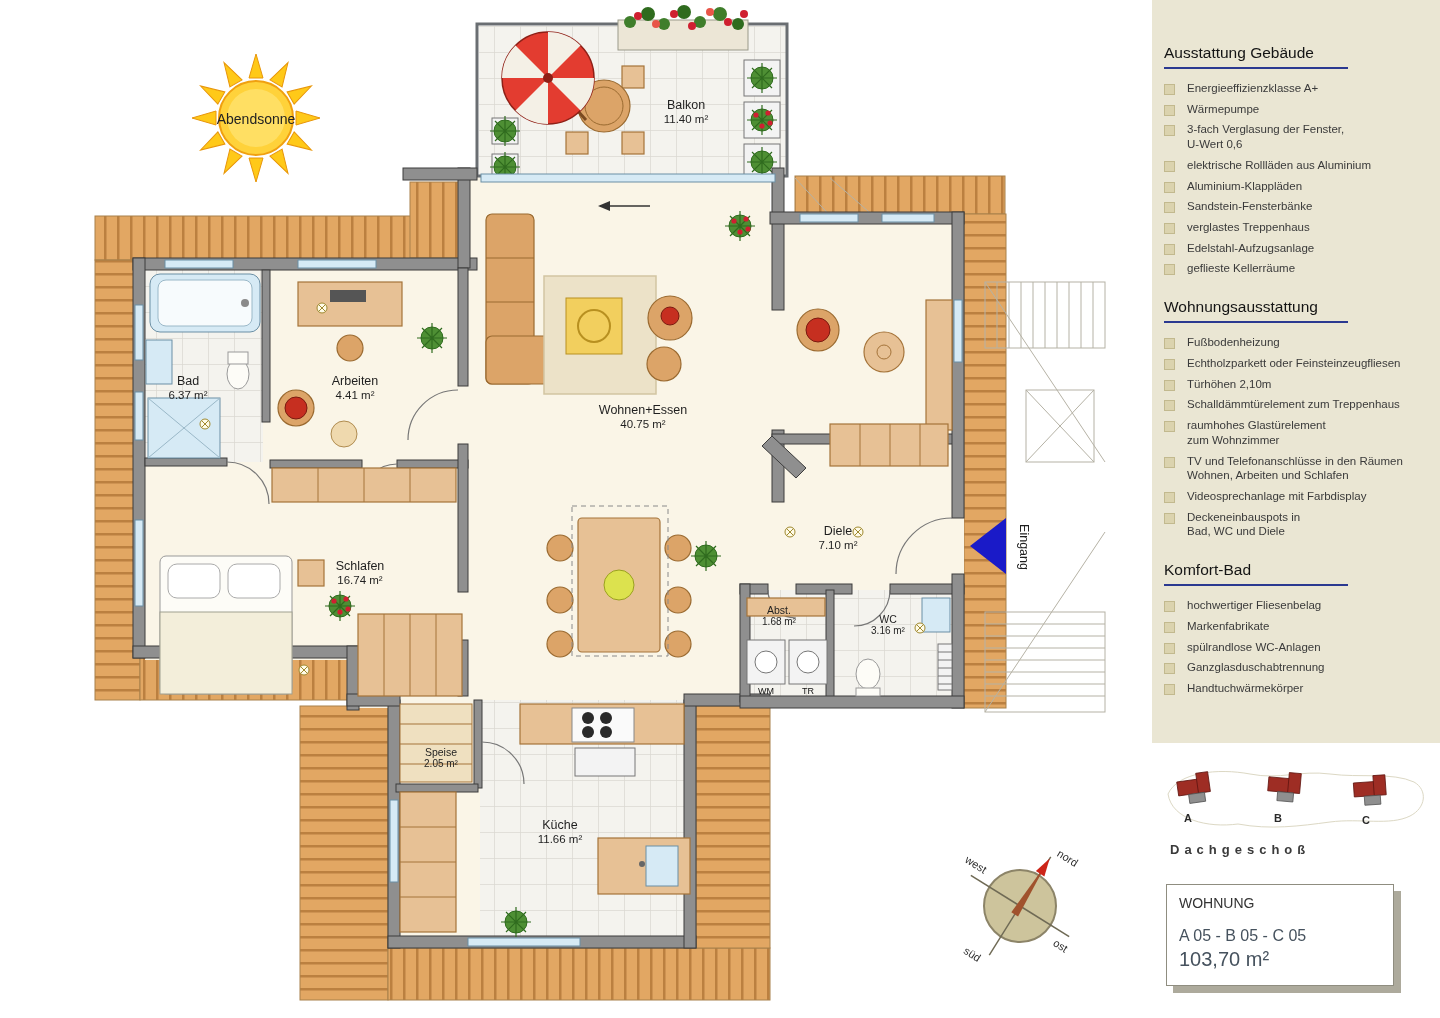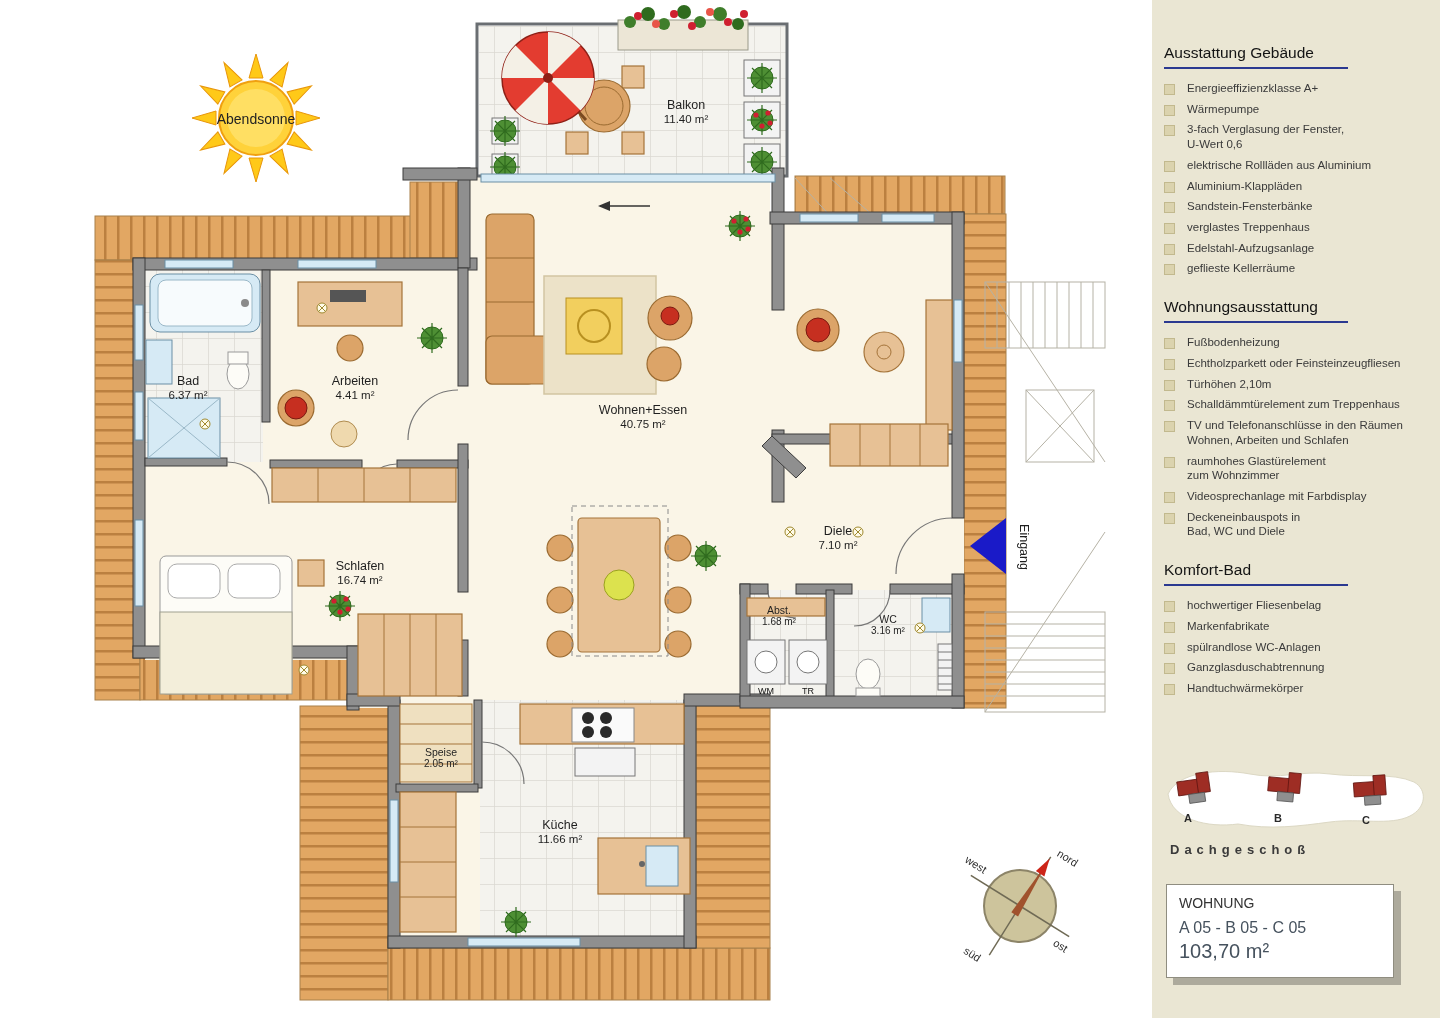--- a/index.html
+++ b/index.html
@@ -31,34 +31,34 @@
   .plabel{position:absolute;transform:translate(-50%,-50%);text-align:center;color:#1f1f1f;line-height:1.18;white-space:nowrap;z-index:5}
   .plabel .nm{display:block;font-size:12.5px}
   .plabel .ar{display:block;font-size:11.5px}
   .plabel.small .nm{font-size:10.5px}
   .plabel.small .ar{font-size:10px}
   .plabel.vert{transform:translate(-50%,-50%) rotate(90deg)}
   .tinylbl{position:absolute;transform:translate(-50%,-50%);font-size:9px;color:#111;z-index:5}
   .sunlbl{position:absolute;transform:translate(-50%,-50%);font-size:14px;color:#222;z-index:5}
 
   
-  .sidebar{position:absolute;left:1152px;top:0;width:288px;height:1018px;
+  .sidebar{position:absolute;left:1152px;top:0;width:288px;height:743px;
            background:var(--sidebar-bg,#eae6d3);box-sizing:border-box;padding:44px 10px 0 12px}
   .sec{margin-bottom:22px}
   .sec-title{font-size:15.5px;color:#141414;border-bottom:2px solid var(--heading-underline,#2b3990);
              padding-bottom:5px;width:184px;margin-bottom:12px}
   .feat{list-style:none;margin:0;padding:0}
   .feat li{display:flex;gap:12px;margin-bottom:6px}
   .bullet{flex:0 0 auto;width:9px;height:9px;background:#dbd3ae;border:1px solid #c2b98e;margin-top:3px}
   .item-text{font-size:11.5px;color:#3a3a3a;line-height:1.28;white-space:pre-line}
   .blob{position:absolute;left:8px;top:764px}
   .floor-label{position:absolute;left:18px;top:842px;font-size:13px;font-weight:bold;letter-spacing:5px;color:#3a3a3a}
   .apt-box{position:absolute;left:14px;top:884px;width:228px;background:#fff;border:1px solid #8f8d80;
            box-shadow:7px 7px 0 #adaa9c;padding:10px 12px 14px;box-sizing:border-box}
-  .apt-title{font-size:14px;color:#333;margin-bottom:8px}
+  .apt-title{font-size:14px;color:#333;margin-bottom:16px}
   .apt-units{font-size:16px;color:#46525e;margin-bottom:3px}
   .apt-area{font-size:20px;color:#46525e}
 </style>
 </head>
 <body>
 
 <div class="stage">
 
   <svg class="plan-svg" width="1152" height="1018" viewBox="0 0 1152 1018">
     <defs>
@@ -549,27 +549,27 @@
         <li>
             <span class="bullet"></span>
             <span class="item-text">Türhöhen 2,10m</span>
           </li>
         <li>
             <span class="bullet"></span>
             <span class="item-text">Schalldämmtürelement zum Treppenhaus</span>
           </li>
         <li>
             <span class="bullet"></span>
+            <span class="item-text">raumhohes Glastürelement
+zum Wohnzimmer</span>
+          </li>
+        <li>
+            <span class="bullet"></span>
             <span class="item-text">TV und Telefonanschlüsse in den Räumen
 Wohnen, Arbeiten und Schlafen</span>
-          </li>
-        <li>
-            <span class="bullet"></span>
-            <span class="item-text">raumhohes Glastürelement
-zum Wohnzimmer</span>
           </li>
         <li>
             <span class="bullet"></span>
             <span class="item-text">Videosprechanlage mit Farbdisplay</span>
           </li>
         <li>
             <span class="bullet"></span>
             <span class="item-text">Deckeneinbauspots in
 Bad, WC und Diele</span>
           </li>

